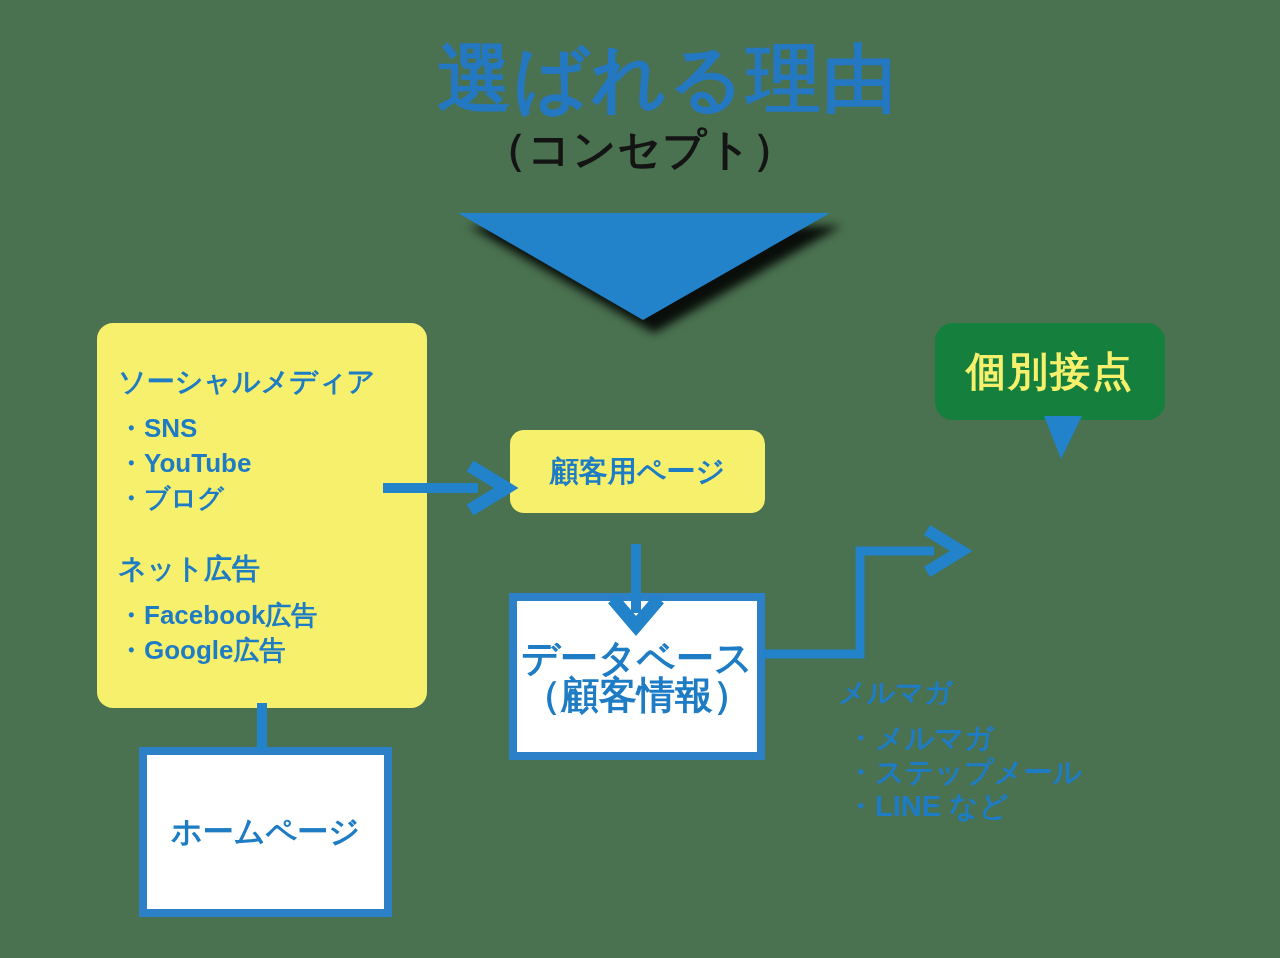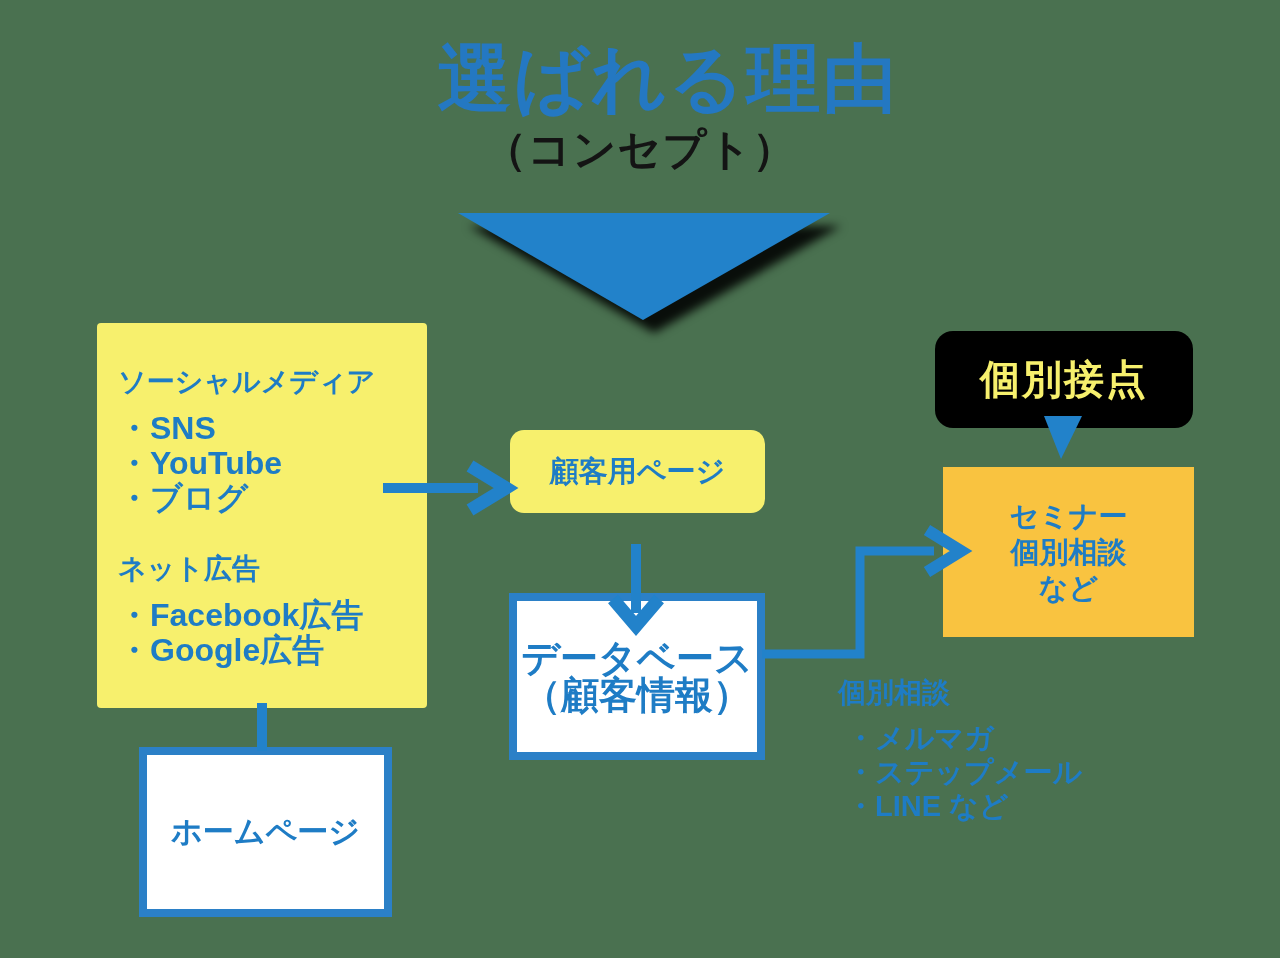--- a/index.html
+++ b/index.html
@@ -26,41 +26,41 @@
     color:#141414;line-height:1.2;
   }
   
   .overlay{
     position:absolute;left:0;top:0;width:1280px;height:958px;
     z-index:5;pointer-events:none;
   }
   .big-triangle{filter:drop-shadow(11px 13px 5px rgba(0,0,0,0.88));}
   
   .box{position:absolute;box-sizing:border-box;z-index:2;}
-  .yellow{background:#F7F06D;border-radius:4px;}
+  .yellow{background:#F7F06D;border-radius:16px;}
   .white{background:#FFFFFF;border:8px solid #2B80C7;}
   .blue-text{color:#1E7CC5;font-weight:800;}
   .social-box{left:97px;top:323px;width:330px;height:385px;padding:42px 10px 0 21px;}
   .social-box .h{font-size:28px;line-height:34px;margin:0 0 12px 0;}
-  .social-box .li{font-size:32px;line-height:35px;margin:0;}
+  .social-box .li{font-size:26px;line-height:35px;margin:0;}
   .social-box .gap{height:36px;}
   .lead-box{
     left:510px;top:430px;width:255px;height:83px;border-radius:14px;
     display:flex;flex-direction:column;justify-content:center;align-items:center;
   }
   .lead-box .line{font-size:29px;line-height:37px;}
   .db-box{
     left:509px;top:593px;width:256px;height:167px;
     display:flex;flex-direction:column;justify-content:center;align-items:center;
   }
   .db-box .line{font-size:38px;line-height:37px;}
   .bubble{
-    position:absolute;left:935px;top:323px;width:258px;height:97px;
-    background:#000000;border-radius:18px;z-index:2;
-    display:flex;justify-content:center;align-items:center;margin-top:8px;
+    position:absolute;left:935px;top:323px;width:230px;height:97px;
+    background:#15803d;border-radius:18px;z-index:2;
+    display:flex;justify-content:center;align-items:center;
   }
   .bubble .label{color:#F7F06D;font-weight:800;font-size:40px;letter-spacing:2px;}
   .seminar-box{
     left:943px;top:467px;width:251px;height:170px;background:#F9C340;
     display:flex;flex-direction:column;justify-content:center;align-items:center;
   }
   .seminar-box .line{font-size:29px;line-height:36px;}
   .education{position:absolute;left:838px;top:676px;z-index:2;}
   .education .h{font-size:28px;line-height:34px;margin:0 0 11px 0;}
   .education .li{font-size:29px;line-height:34px;margin:0 0 0 8px;}
@@ -95,28 +95,23 @@
 
   <div class="box white db-box blue-text">
     <div class="line">データベース</div>
     <div class="line">（顧客情報）</div>
   </div>
 
   <div class="bubble">
     <div class="label">個別接点</div>
   </div>
 
-  <div class="box seminar-box blue-text">
-    <div class="line">セミナー</div>
-    <div class="line">個別相談</div>
-    <div class="line">など</div>
-  </div>
 
   <div class="education blue-text">
-    <p class="h">個別相談</p>
+    <p class="h">メルマガ</p>
     <p class="li">・メルマガ</p>
     <p class="li">・ステップメール</p>
     <p class="li">・LINE など</p>
   </div>
 
   <div class="box white home-box blue-text">
     <div class="line">ホームページ</div>
   </div>
 
   <svg class="overlay" viewBox="0 0 1280 958">

